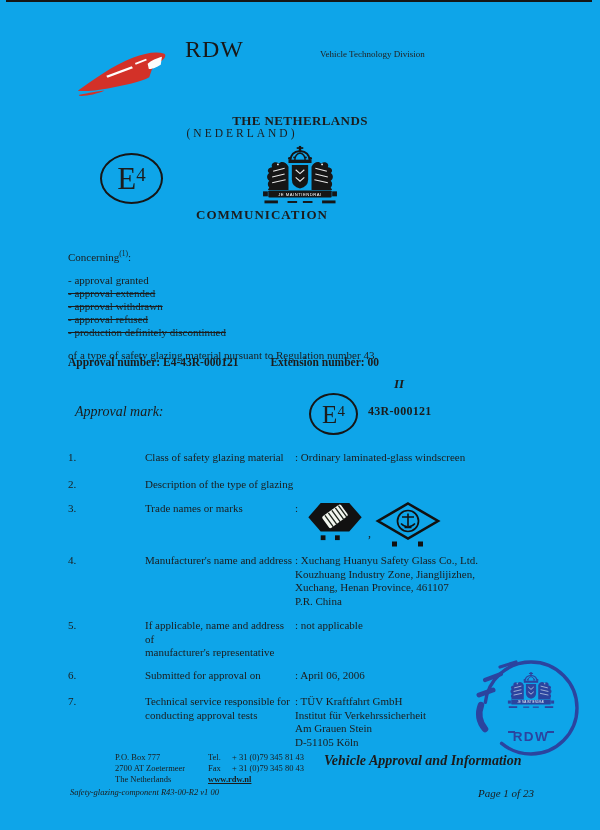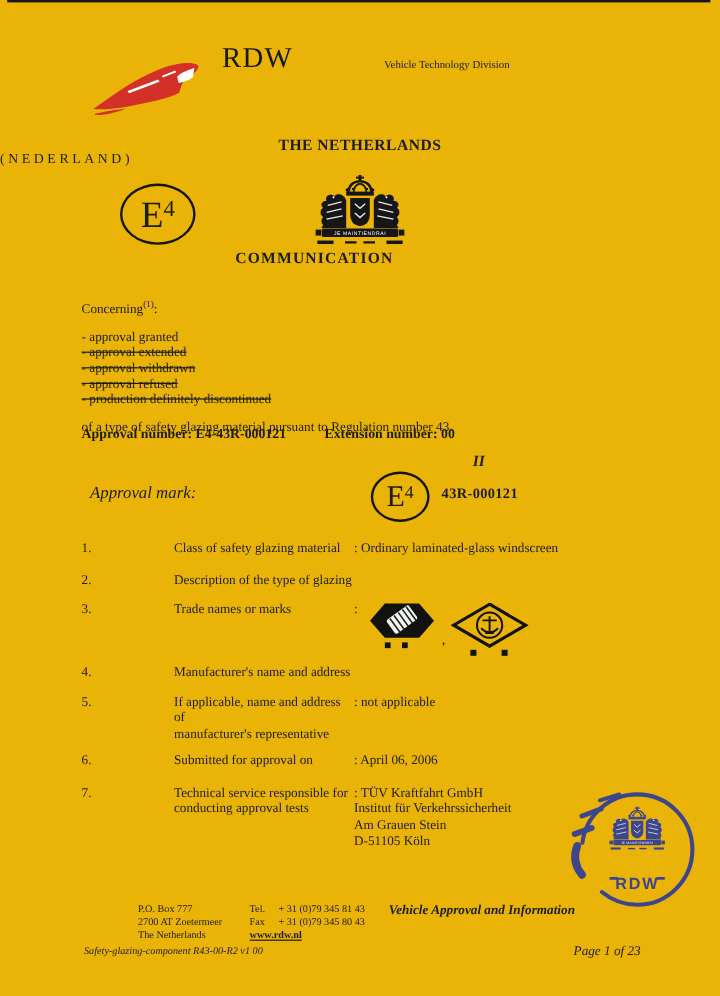--- a/index.html
+++ b/index.html
@@ -1,27 +1,27 @@
 <!DOCTYPE html>
 <html><head>
 <meta charset="utf-8">
 <style>
   * { margin:0; padding:0; box-sizing:border-box; }
   html,body { width:600px; height:830px; }
   body { background:#e8e8e8; font-family:"Liberation Serif","DejaVu Serif",serif; }
-  .page { position:relative; width:600px; height:830px; background:#eab308; color:#1c1c1c; overflow:hidden; }
+  .page { position:relative; width:600px; height:830px; background:#0ea5e9; color:#1c1c1c; overflow:hidden; }
 
   .scan-top-line { position:absolute; top:0; left:6px; width:586px; height:2px; background:#161616; }
 
   .logo-rdw { position:absolute; left:70px; top:40px; width:106px; height:62px; }
   .brand { position:absolute; left:185px; top:36px; font-size:24px; letter-spacing:1px; color:#181818; }
   .division { position:absolute; left:320px; top:49px; font-size:9px; color:#222; }
 
   .country { position:absolute; left:0; top:113px; width:600px; text-align:center; font-weight:bold; font-size:13px; letter-spacing:.4px; }
-  .country-native { position:absolute; left:0; top:127px; width:484px; text-align:left; font-size:11.5px; letter-spacing:3px; }
+  .country-native { position:absolute; left:0; top:127px; width:484px; text-align:center; font-size:11.5px; letter-spacing:3px; }
   .communication { position:absolute; left:0; top:207px; width:524px; text-align:center; font-weight:bold; font-size:13px; letter-spacing:1px; }
 
   .e-circle { position:absolute; border:2.5px solid #161616; border-radius:50%;
               display:flex; align-items:center; justify-content:center; background:transparent; }
   .e4-big { left:100px; top:153px; width:63px; height:51px; }
   .e4-big .e-letter { font-size:31px; line-height:1; }
   .e4-big .e-num { font-size:19px; line-height:1; position:relative; top:-4px; }
   .e4-small { left:309px; top:393px; width:49px; height:42px; border-width:2px; }
   .e4-small .e-letter { font-size:25px; line-height:1; }
   .e4-small .e-num { font-size:15px; line-height:1; position:relative; top:-3px; }
@@ -50,21 +50,21 @@
   .logo-comma { align-self:flex-end; font-size:12px; position:relative; top:-8px; }
 
   .stamp { position:absolute; left:470px; top:648px; width:118px; height:122px; color:#2e3c99; opacity:.92; }
   .stamp-text { font-family:"Liberation Sans","DejaVu Sans",sans-serif; font-weight:bold; letter-spacing:1.5px; }
 
   .footer-addr { position:absolute; left:115px; top:752px; font-size:8.5px; line-height:11px; }
   .footer-contact { position:absolute; left:208px; top:752px; font-size:8.5px; line-height:11px; }
   .contact-line { display:flex; }
   .contact-line .c-lbl { width:24px; }
   .footer-web { text-decoration:underline; font-weight:bold; }
-  .tagline { position:absolute; left:324px; top:753px; font-weight:bold; font-style:italic; font-size:11px; }
+  .tagline { position:absolute; left:324px; top:753px; font-weight:bold; font-style:italic; font-size:14px; }
   .doc-ref { position:absolute; left:70px; top:787px; font-style:italic; font-size:8.5px; }
   .page-num { position:absolute; left:478px; top:787px; font-style:italic; font-size:11px; }
 </style>
 </head>
 <body>
 
 <svg width="0" height="0" style="position:absolute">
   <symbol id="coa" viewBox="0 0 100 62">
 
     <rect x="48.8" y="0" width="2.4" height="5.5" fill="currentColor"></rect>
@@ -192,20 +192,24 @@
           <circle cx="33" cy="19" r="10.5" fill="none" stroke="#111" stroke-width="1.7"></circle>
           <path d="M33,11.5 V24 M27,15 H39 M26,21.5 Q33,28.5 40,21.5 M29.5,25.5 H36.5" fill="none" stroke="#111" stroke-width="1.6"></path>
           <rect x="17" y="39.5" width="5" height="5" fill="#111"></rect>
           <rect x="43" y="39.5" width="5" height="5" fill="#111"></rect>
         </svg>
       </div>
     </div>
     <div class="item-row" style="margin-bottom:11px">
       <div class="num">4.</div>
       <div class="lbl">Manufacturer's name and address</div>
+      <div class="val">: Xuchang Huanyu Safety Glass Co., Ltd.
+Kouzhuang Industry Zone, Jianglijizhen,
+Xuchang, Henan Province, 461107
+P.R. China</div>
     </div>
     <div class="item-row" style="margin-bottom:9px">
       <div class="num">5.</div>
       <div class="lbl">If applicable, name and address of
 manufacturer's representative</div>
       <div class="val">: not applicable</div>
     </div>
     <div class="item-row" style="margin-bottom:13px">
       <div class="num">6.</div>
       <div class="lbl">Submitted for approval on</div>

